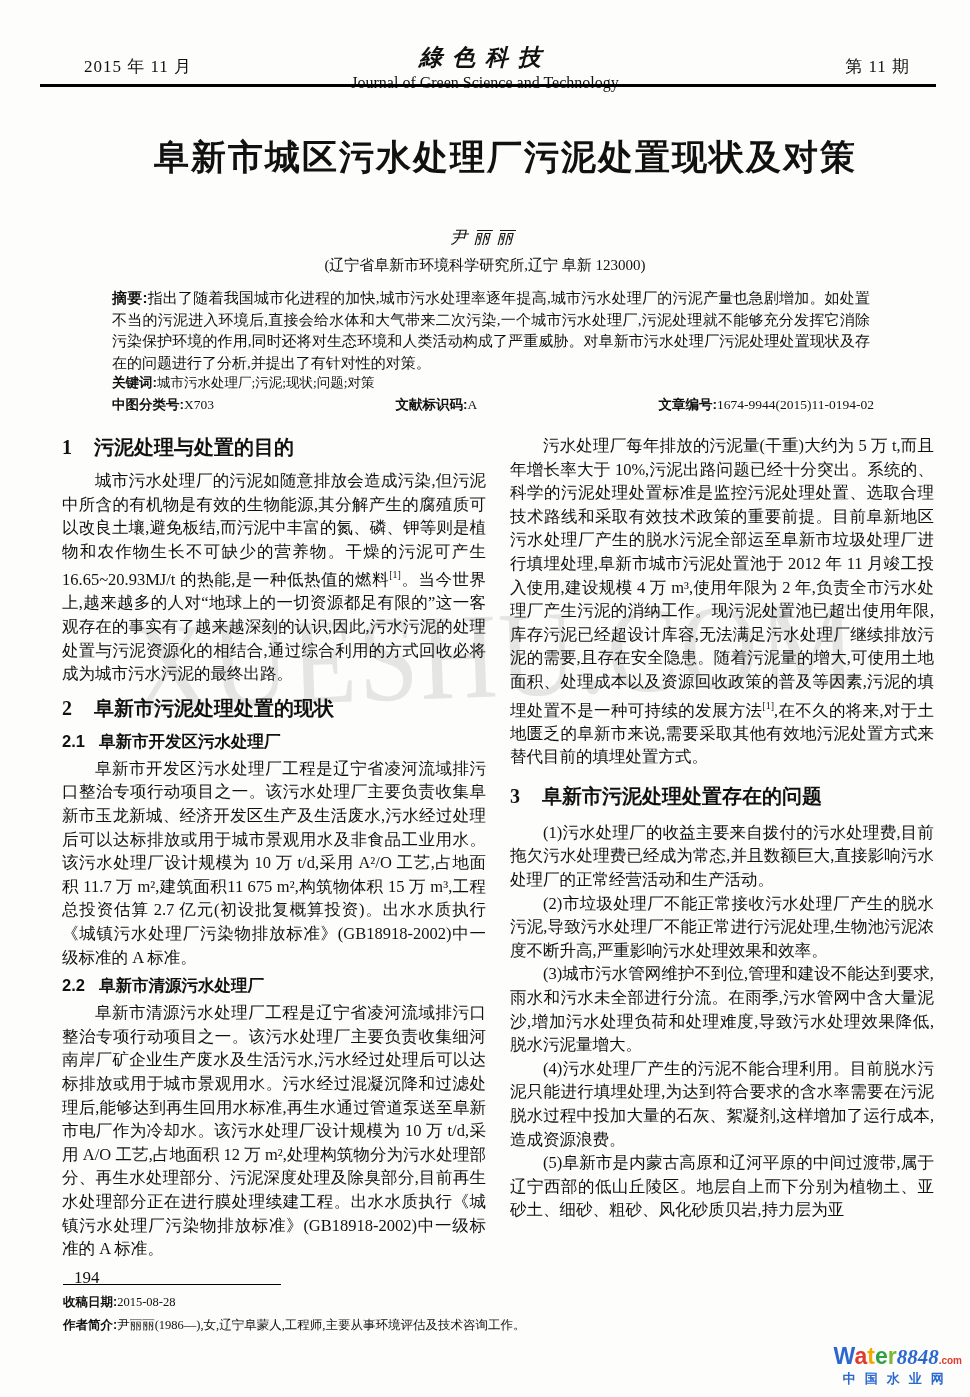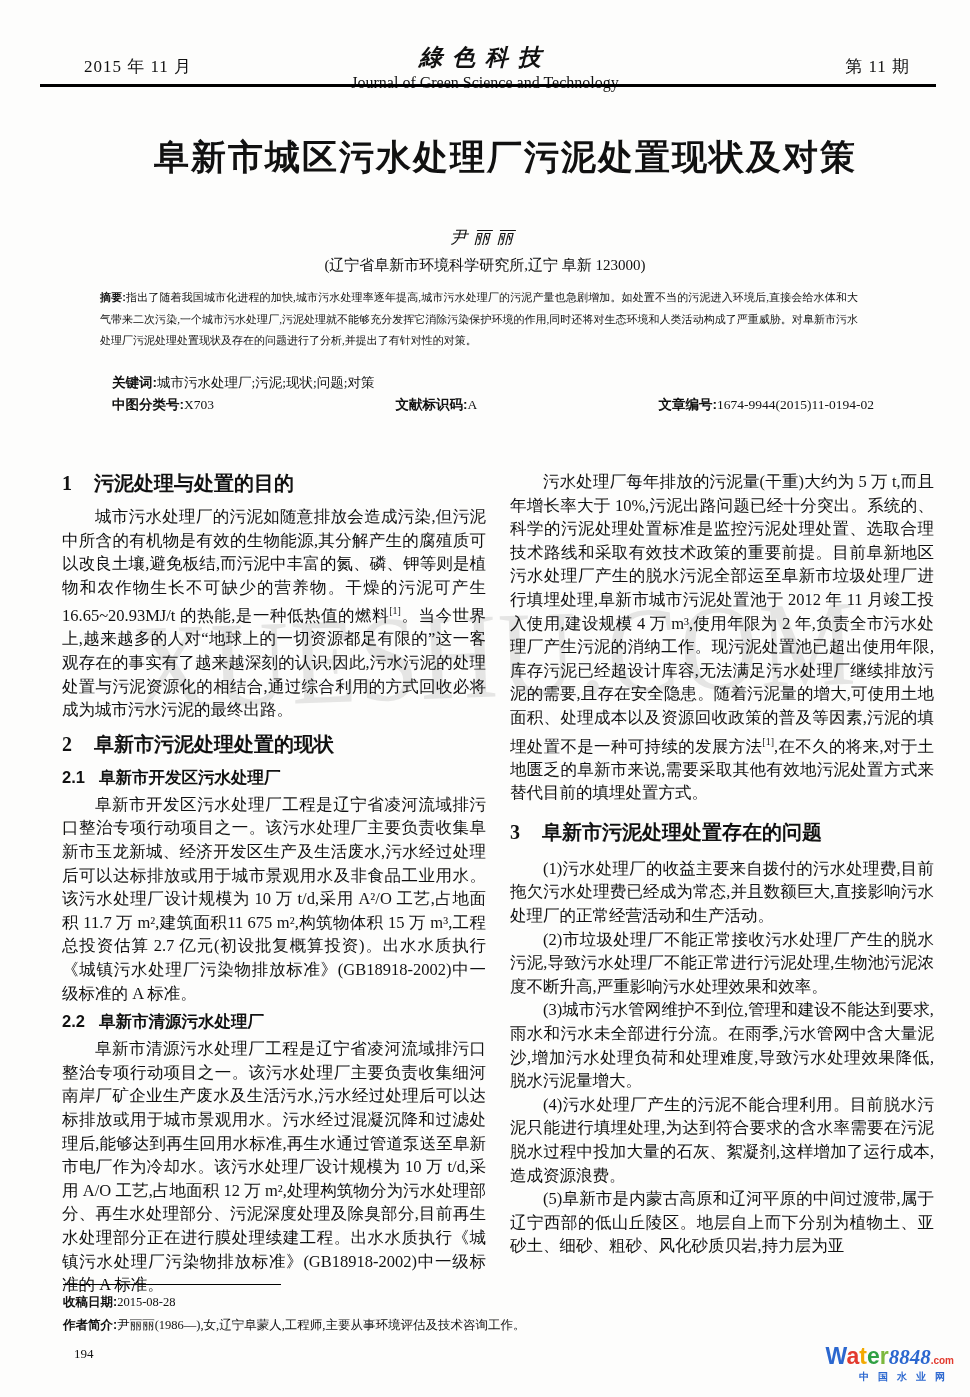--- a/index.html
+++ b/index.html
@@ -17,51 +17,51 @@
            font-family:"DejaVu Serif","Liberation Serif",serif;text-align:center;}
   .hdr-jen{font-size:16px;margin-top:1px;}
   .hdr-issue{right:60px;top:55px;font-size:17px;letter-spacing:1px;text-align:right;}
   .hdr-rule{left:40px;right:34px;top:84px;height:3px;background:#000;}
   
   .title{left:0;right:0;top:134px;text-align:center;font-size:35px;font-weight:bold;
          letter-spacing:2px;font-family:"Liberation Serif",serif;padding-left:41px;}
   .author{left:0;right:0;top:226px;text-align:center;font-size:17px;letter-spacing:6px;font-style:italic;}
   .affil{left:0;right:0;top:256px;text-align:center;font-size:15px;}
   
-  .absblock{left:100px;width:758px;top:287px;font-size:11px;line-height:21.5px;text-align:justify;}
+  .absblock{left:112px;width:758px;top:287px;font-size:15px;line-height:21.5px;text-align:justify;}
   .lbl{font-weight:bold;font-family:"Liberation Sans",sans-serif;}
   .kwline{left:112px;width:758px;top:374px;font-size:13.5px;}
   .metaline{left:112px;width:762px;top:396px;font-size:13.5px;display:flex;justify-content:space-between;}
   
-  .cols{left:62px;top:434px;width:872px;display:flex;gap:24px;margin-top:36px;}
+  .cols{left:62px;top:434px;width:872px;display:flex;gap:24px;}
   .col{width:424px;font-size:16.5px;line-height:23.6px;text-align:justify;}
   .sec{font-size:20px;font-weight:bold;margin:9px 0 9px;line-height:26px;
        font-family:"Liberation Serif",serif;}
   .sec:first-child{margin-top:0;}
   .sec .n{margin-right:22px;}
   .sub{font-size:16.5px;font-weight:bold;margin:5px 0 4px;line-height:23px;
        font-family:"Liberation Sans",sans-serif;}
   .sub:first-child{margin-top:0;}
   .sub .n{margin-right:14px;}
   .para{margin:0;text-indent:2em;}
   sup{font-size:10px;}
   
   .footnote{left:63px;top:1284px;width:560px;font-size:12.5px;line-height:23px;}
   .footnote .rule{width:218px;height:1px;background:#000;margin-bottom:6px;}
-  .pagenum{left:74px;top:1346px;font-size:13px;}
+  .pagenum{left:74px;top:1268px;font-size:17px;}
   
   .watermark{left:130px;top:598px;font-size:122px;color:rgba(120,120,120,0.18);
              font-family:"Liberation Serif",serif;letter-spacing:2px;white-space:nowrap;
              transform:rotate(-2deg) scaleX(0.88);transform-origin:left top;pointer-events:none;}
   
-  .sitelogo{right:16px;top:1345px;text-align:right;line-height:1;}
+  .sitelogo{right:8px;top:1345px;text-align:center;line-height:1;}
   .logo-line1{font-family:"Liberation Sans",sans-serif;font-weight:bold;font-size:23px;white-space:nowrap;}
   .logo-num{font-family:"Liberation Serif",serif;font-style:italic;font-weight:bold;font-size:21px;}
   .logo-tld{font-size:10px;font-weight:bold;}
-  .logo-cn{font-family:"Liberation Sans",sans-serif;font-weight:bold;font-size:10px;
+  .logo-cn{font-family:"Liberation Sans",sans-serif;font-weight:bold;font-size:13px;
            letter-spacing:9px;margin-top:4px;white-space:nowrap;}
 </style>
 </head>
 <body>
 
 <div class="abs watermark">XUESHU.COM</div>
 
 <div class="abs hdr-date">2015 年 11 月</div>
 <div class="abs hdr-center">
   <div class="hdr-jcn">綠色科技</div>

